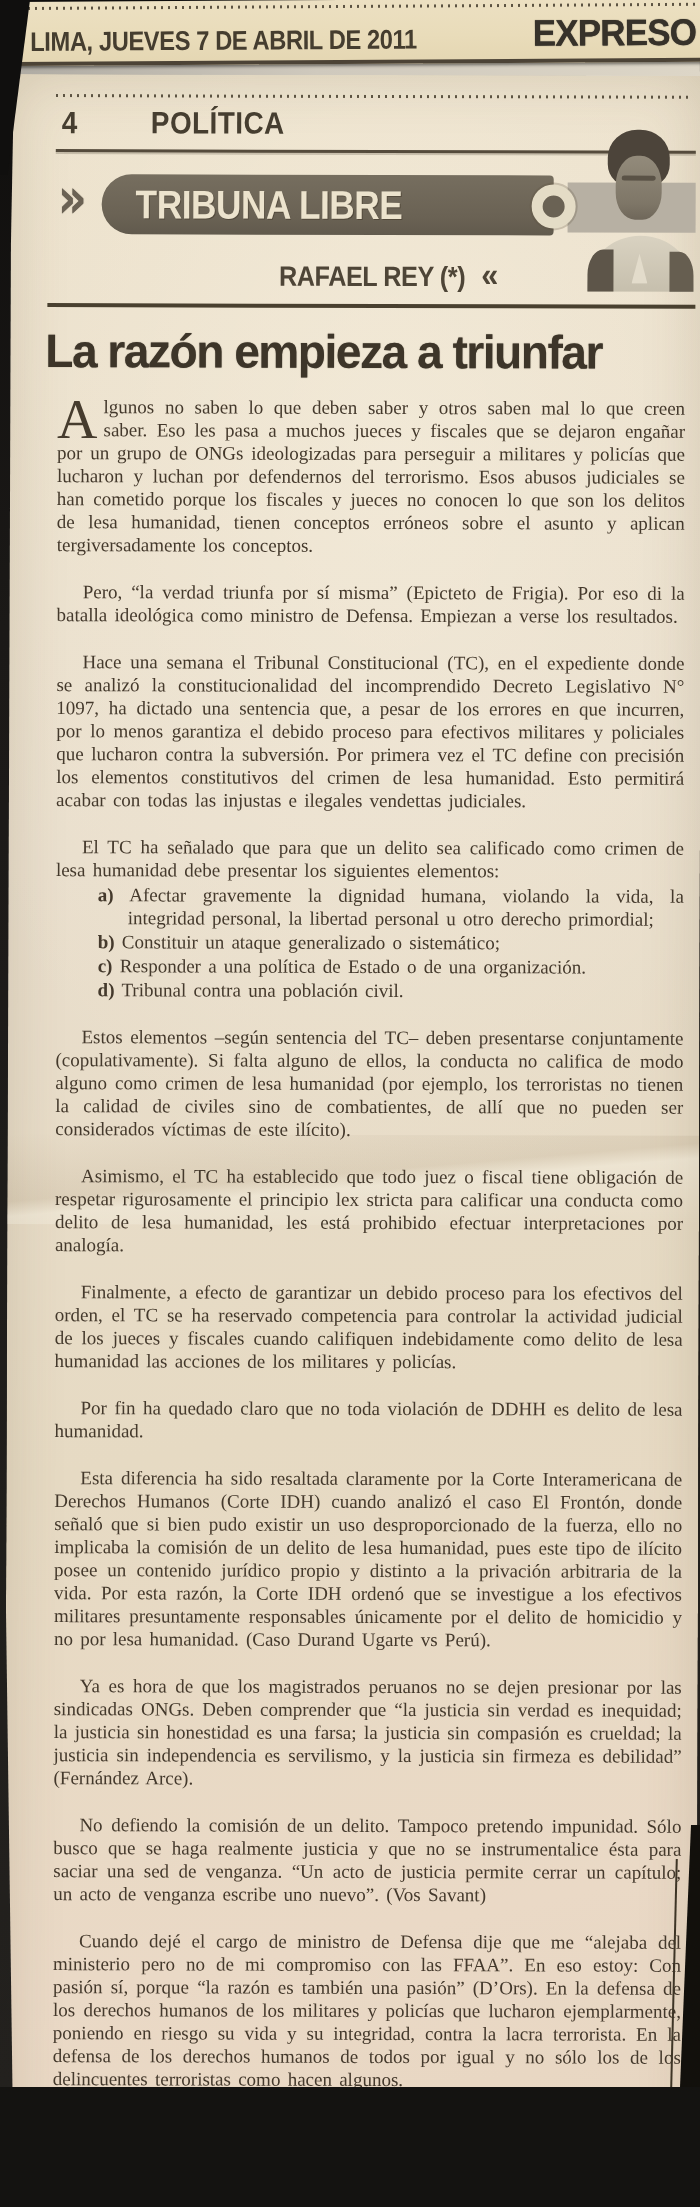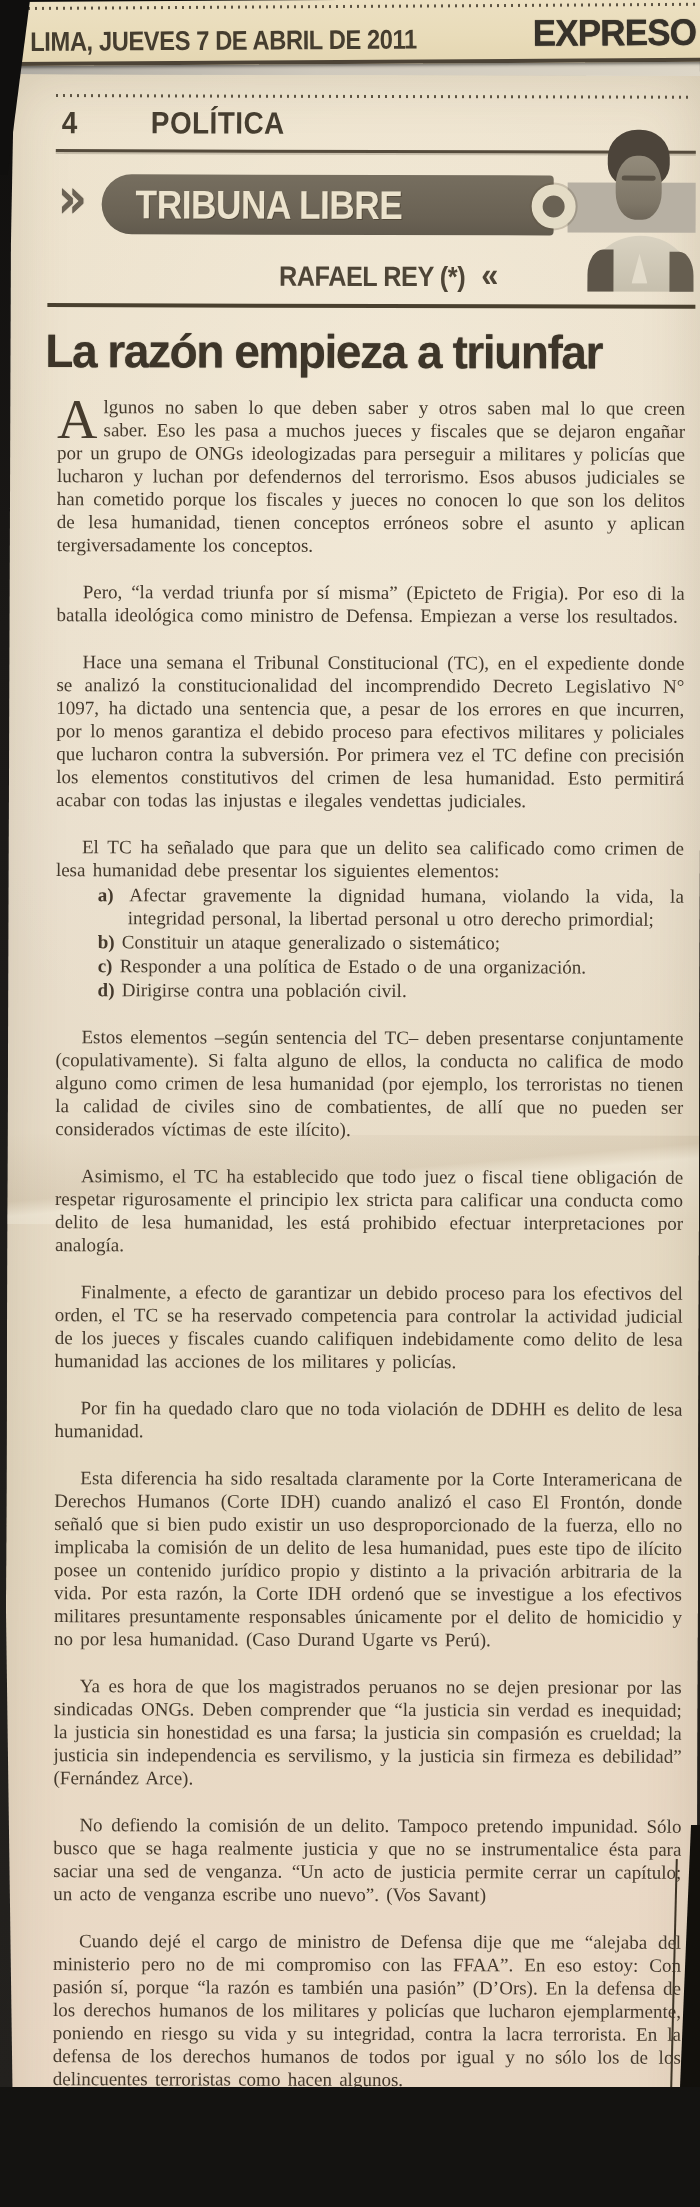--- a/index.html
+++ b/index.html
@@ -157,21 +157,21 @@
       <h1 class="headline">La razón empieza a triunfar</h1>
 
       <div class="article">
           <p class="para no-indent"><span class="dropcap">A</span>lgunos no saben lo que deben saber y otros saben mal lo que creen saber. Eso les pasa a muchos jueces y fiscales que se dejaron engañar por un grupo de ONGs ideologizadas para perseguir a militares y policías que lucharon y luchan por defendernos del terrorismo. Esos abusos judiciales se han cometido porque los fiscales y jueces no conocen lo que son los delitos de lesa humanidad, tienen conceptos erróneos sobre el asunto y aplican tergiversadamente los conceptos.</p>
           <p class="para">Pero, “la verdad triunfa por sí misma” (Epicteto de Frigia). Por eso di la batalla ideológica como ministro de Defensa. Empiezan a verse los resultados.</p>
           <p class="para">Hace una semana el Tribunal Constitucional (TC), en el expediente donde se analizó la constitucionalidad del incomprendido Decreto Legislativo N° 1097, ha dictado una sentencia que, a pesar de los errores en que incurren, por lo menos garantiza el debido proceso para efectivos militares y policiales que lucharon contra la subversión. Por primera vez el TC define con precisión los elementos constitutivos del crimen de lesa humanidad. Esto permitirá acabar con todas las injustas e ilegales vendettas judiciales.</p>
           <p class="para" style="margin-bottom: 2px;">El TC ha señalado que para que un delito sea calificado como crimen de lesa humanidad debe presentar los siguientes elementos:</p>
           <div class="list-item"><span class="list-label">a)</span><span> Afectar gravemente la dignidad humana, violando la vida, la integridad personal, la libertad personal u otro derecho primordial;</span></div>
           <div class="list-item"><span class="list-label">b)</span><span> Constituir un ataque generalizado o sistemático;</span></div>
           <div class="list-item"><span class="list-label">c)</span><span> Responder a una política de Estado o de una organización.</span></div>
-          <div class="list-item last"><span class="list-label">d)</span><span> Dirigirse contra una población civil.</span></div>
+          <div class="list-item last"><span class="list-label">d)</span><span> Tribunal contra una población civil.</span></div>
           <p class="para">Estos elementos –según sentencia del TC– deben presentarse conjuntamente (copulativamente). Si falta alguno de ellos, la conducta no califica de modo alguno como crimen de lesa humanidad (por ejemplo, los terroristas no tienen la calidad de civiles sino de combatientes, de allí que no pueden ser considerados víctimas de este ilícito).</p>
           <p class="para">Asimismo, el TC ha establecido que todo juez o fiscal tiene obligación de respetar rigurosamente el principio lex stricta para calificar una conducta como delito de lesa humanidad, les está prohibido efectuar interpretaciones por analogía.</p>
           <p class="para">Finalmente, a efecto de garantizar un debido proceso para los efectivos del orden, el TC se ha reservado competencia para controlar la actividad judicial de los jueces y fiscales cuando califiquen indebidamente como delito de lesa humanidad las acciones de los militares y policías.</p>
           <p class="para">Por fin ha quedado claro que no toda violación de DDHH es delito de lesa humanidad.</p>
           <p class="para">Esta diferencia ha sido resaltada claramente por la Corte Interamericana de Derechos Humanos (Corte IDH) cuando analizó el caso El Frontón, donde señaló que si bien pudo existir un uso desproporcionado de la fuerza, ello no implicaba la comisión de un delito de lesa humanidad, pues este tipo de ilícito posee un contenido jurídico propio y distinto a la privación arbitraria de la vida. Por esta razón, la Corte IDH ordenó que se investigue a los efectivos militares presuntamente responsables únicamente por el delito de homicidio y no por lesa humanidad. (Caso Durand Ugarte vs Perú).</p>
           <p class="para">Ya es hora de que los magistrados peruanos no se dejen presionar por las sindicadas ONGs. Deben comprender que “la justicia sin verdad es inequidad; la justicia sin honestidad es una farsa; la justicia sin compasión es crueldad; la justicia sin independencia es servilismo, y la justicia sin firmeza es debilidad” (Fernández Arce).</p>
           <p class="para">No defiendo la comisión de un delito. Tampoco pretendo impunidad. Sólo busco que se haga realmente justicia y que no se instrumentalice ésta para saciar una sed de venganza. “Un acto de justicia permite cerrar un capítulo; un acto de venganza escribe uno nuevo”. (Vos Savant)</p>
           <p class="para">Cuando dejé el cargo de ministro de Defensa dije que me “alejaba del ministerio pero no de mi compromiso con las FFAA”. En eso estoy: Con pasión sí, porque “la razón es también una pasión” (D’Ors). En la defensa de los derechos humanos de los militares y policías que lucharon ejemplarmente, poniendo en riesgo su vida y su integridad, contra la lacra terrorista. En la defensa de los derechos humanos de todos por igual y no sólo los de los delincuentes terroristas como hacen algunos.</p>
         </div>
     </div>

